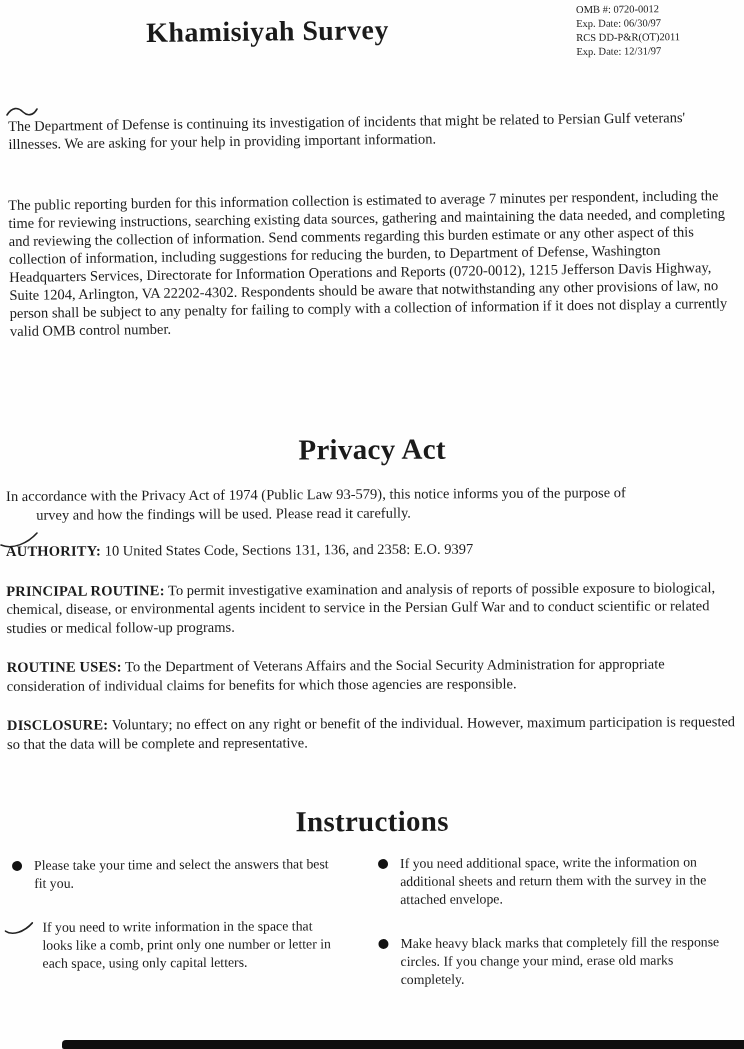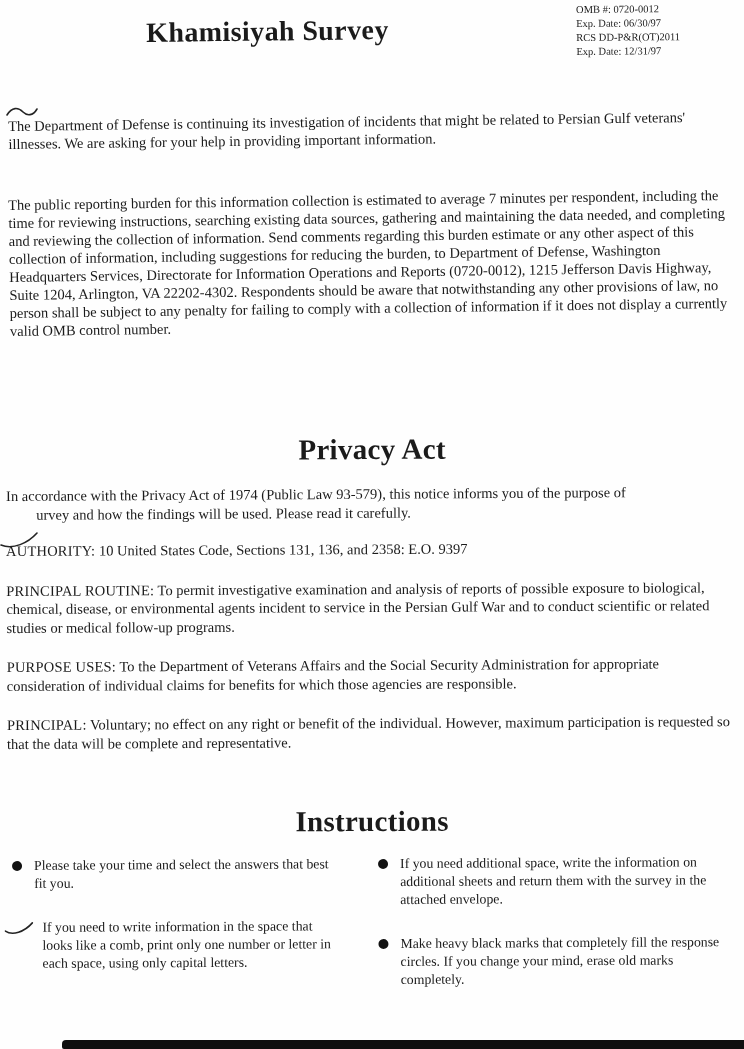--- a/index.html
+++ b/index.html
@@ -52,21 +52,21 @@
     transform:rotate(-0.35deg); transform-origin:0 0;
   }
   .privacy-intro .indent { margin-left:30px; }
 
   .privacy-items {
     position:absolute; top:542px; left:6px; width:730px;
     font-size:14.5px; line-height:18.5px;
     transform:rotate(-0.3deg); transform-origin:0 0;
   }
   .privacy-items .item { margin-bottom:21px; }
-  .privacy-items .label { font-weight:400; letter-spacing:0.2px; }
+  .privacy-items .label { font-weight:700; letter-spacing:0.2px; }
 
   .cols {
     position:absolute; top:857px; left:12px; width:722px;
     display:flex; gap:46px;
     font-size:13.8px; line-height:18px;
     transform:rotate(-0.3deg); transform-origin:0 0;
   }
   .col-left  { width:320px; flex:none; }
   .col-right { width:356px; flex:none; }
   .instr-item { display:flex; gap:12px; margin-bottom:26px; }
@@ -123,25 +123,25 @@
   <div class="privacy-items">
     <p class="item">
       <b class="label">AUTHORITY:</b>
       <span>10 United States Code,  Sections 131, 136, and 2358: E.O. 9397</span>
     </p>
     <p class="item">
       <b class="label">PRINCIPAL ROUTINE:</b>
       <span>To permit investigative examination and analysis of reports of possible exposure to biological, chemical, disease, or environmental agents incident to service in the Persian Gulf War and to conduct scientific or related studies or medical follow-up programs.</span>
     </p>
     <p class="item">
-      <b class="label">PURPOSE USES:</b>
+      <b class="label">ROUTINE USES:</b>
       <span>To the Department of Veterans Affairs and the Social Security Administration for appropriate consideration of individual claims for benefits for which those agencies are responsible.</span>
     </p>
     <p class="item">
-      <b class="label">PRINCIPAL:</b>
+      <b class="label">DISCLOSURE:</b>
       <span>Voluntary;  no effect on any right or benefit of the individual.  However, maximum participation is requested so that the data will be complete and representative.</span>
     </p>
   </div>
 
   <h2 class="heading heading-instructions">Instructions</h2>
 
   <div class="cols">
     <div class="col col-left">
       <div class="instr-item">
         <span class="bullet"></span>

